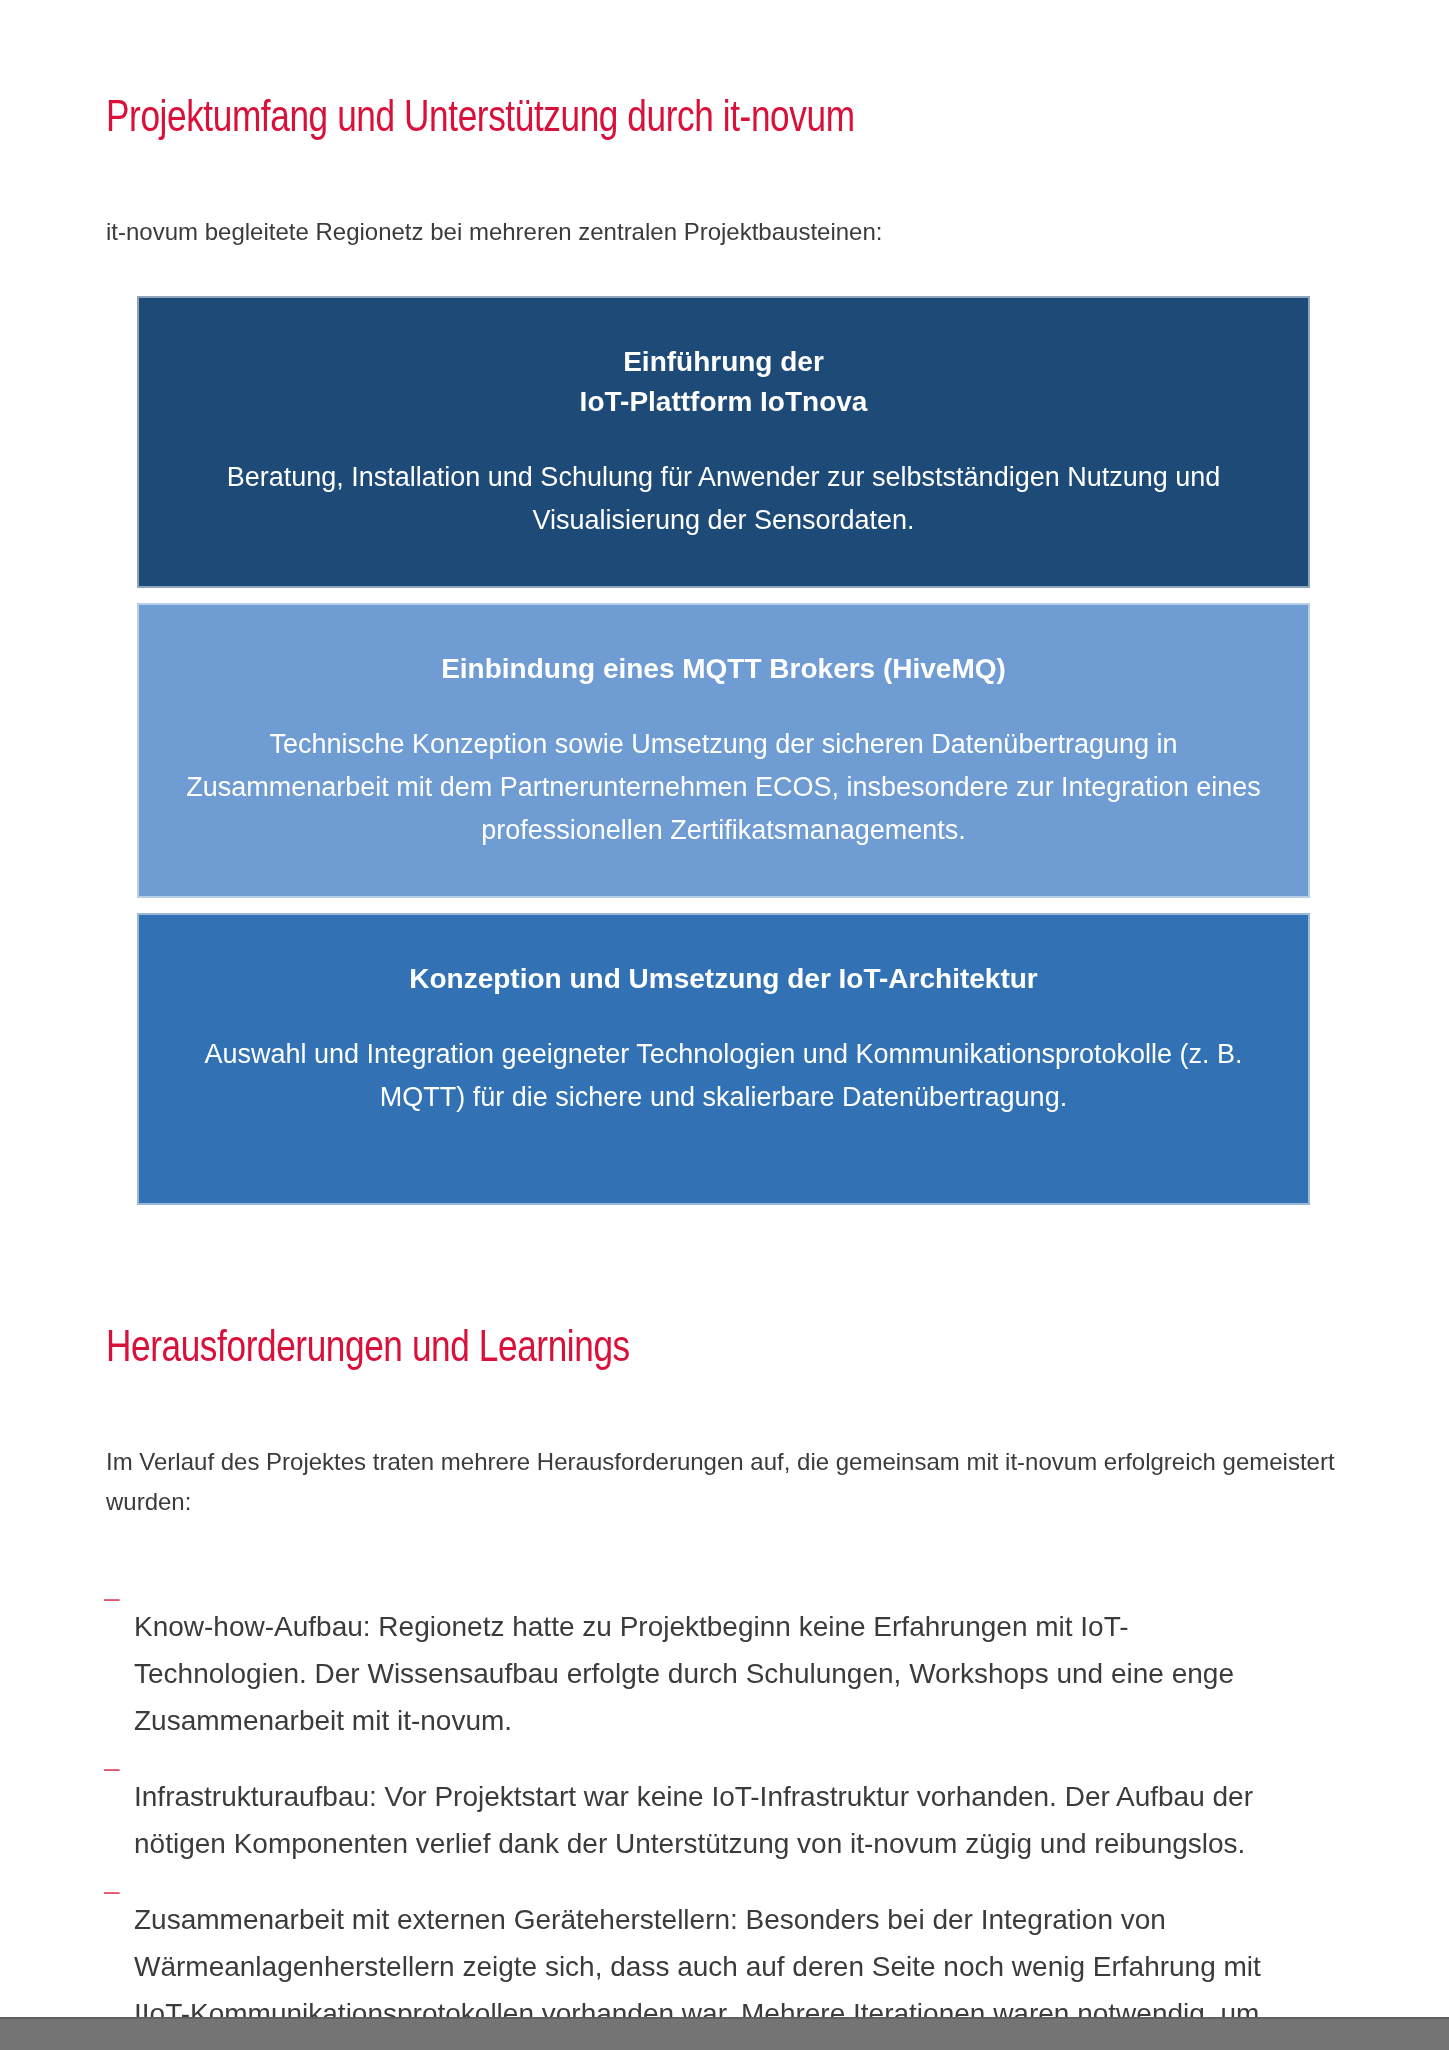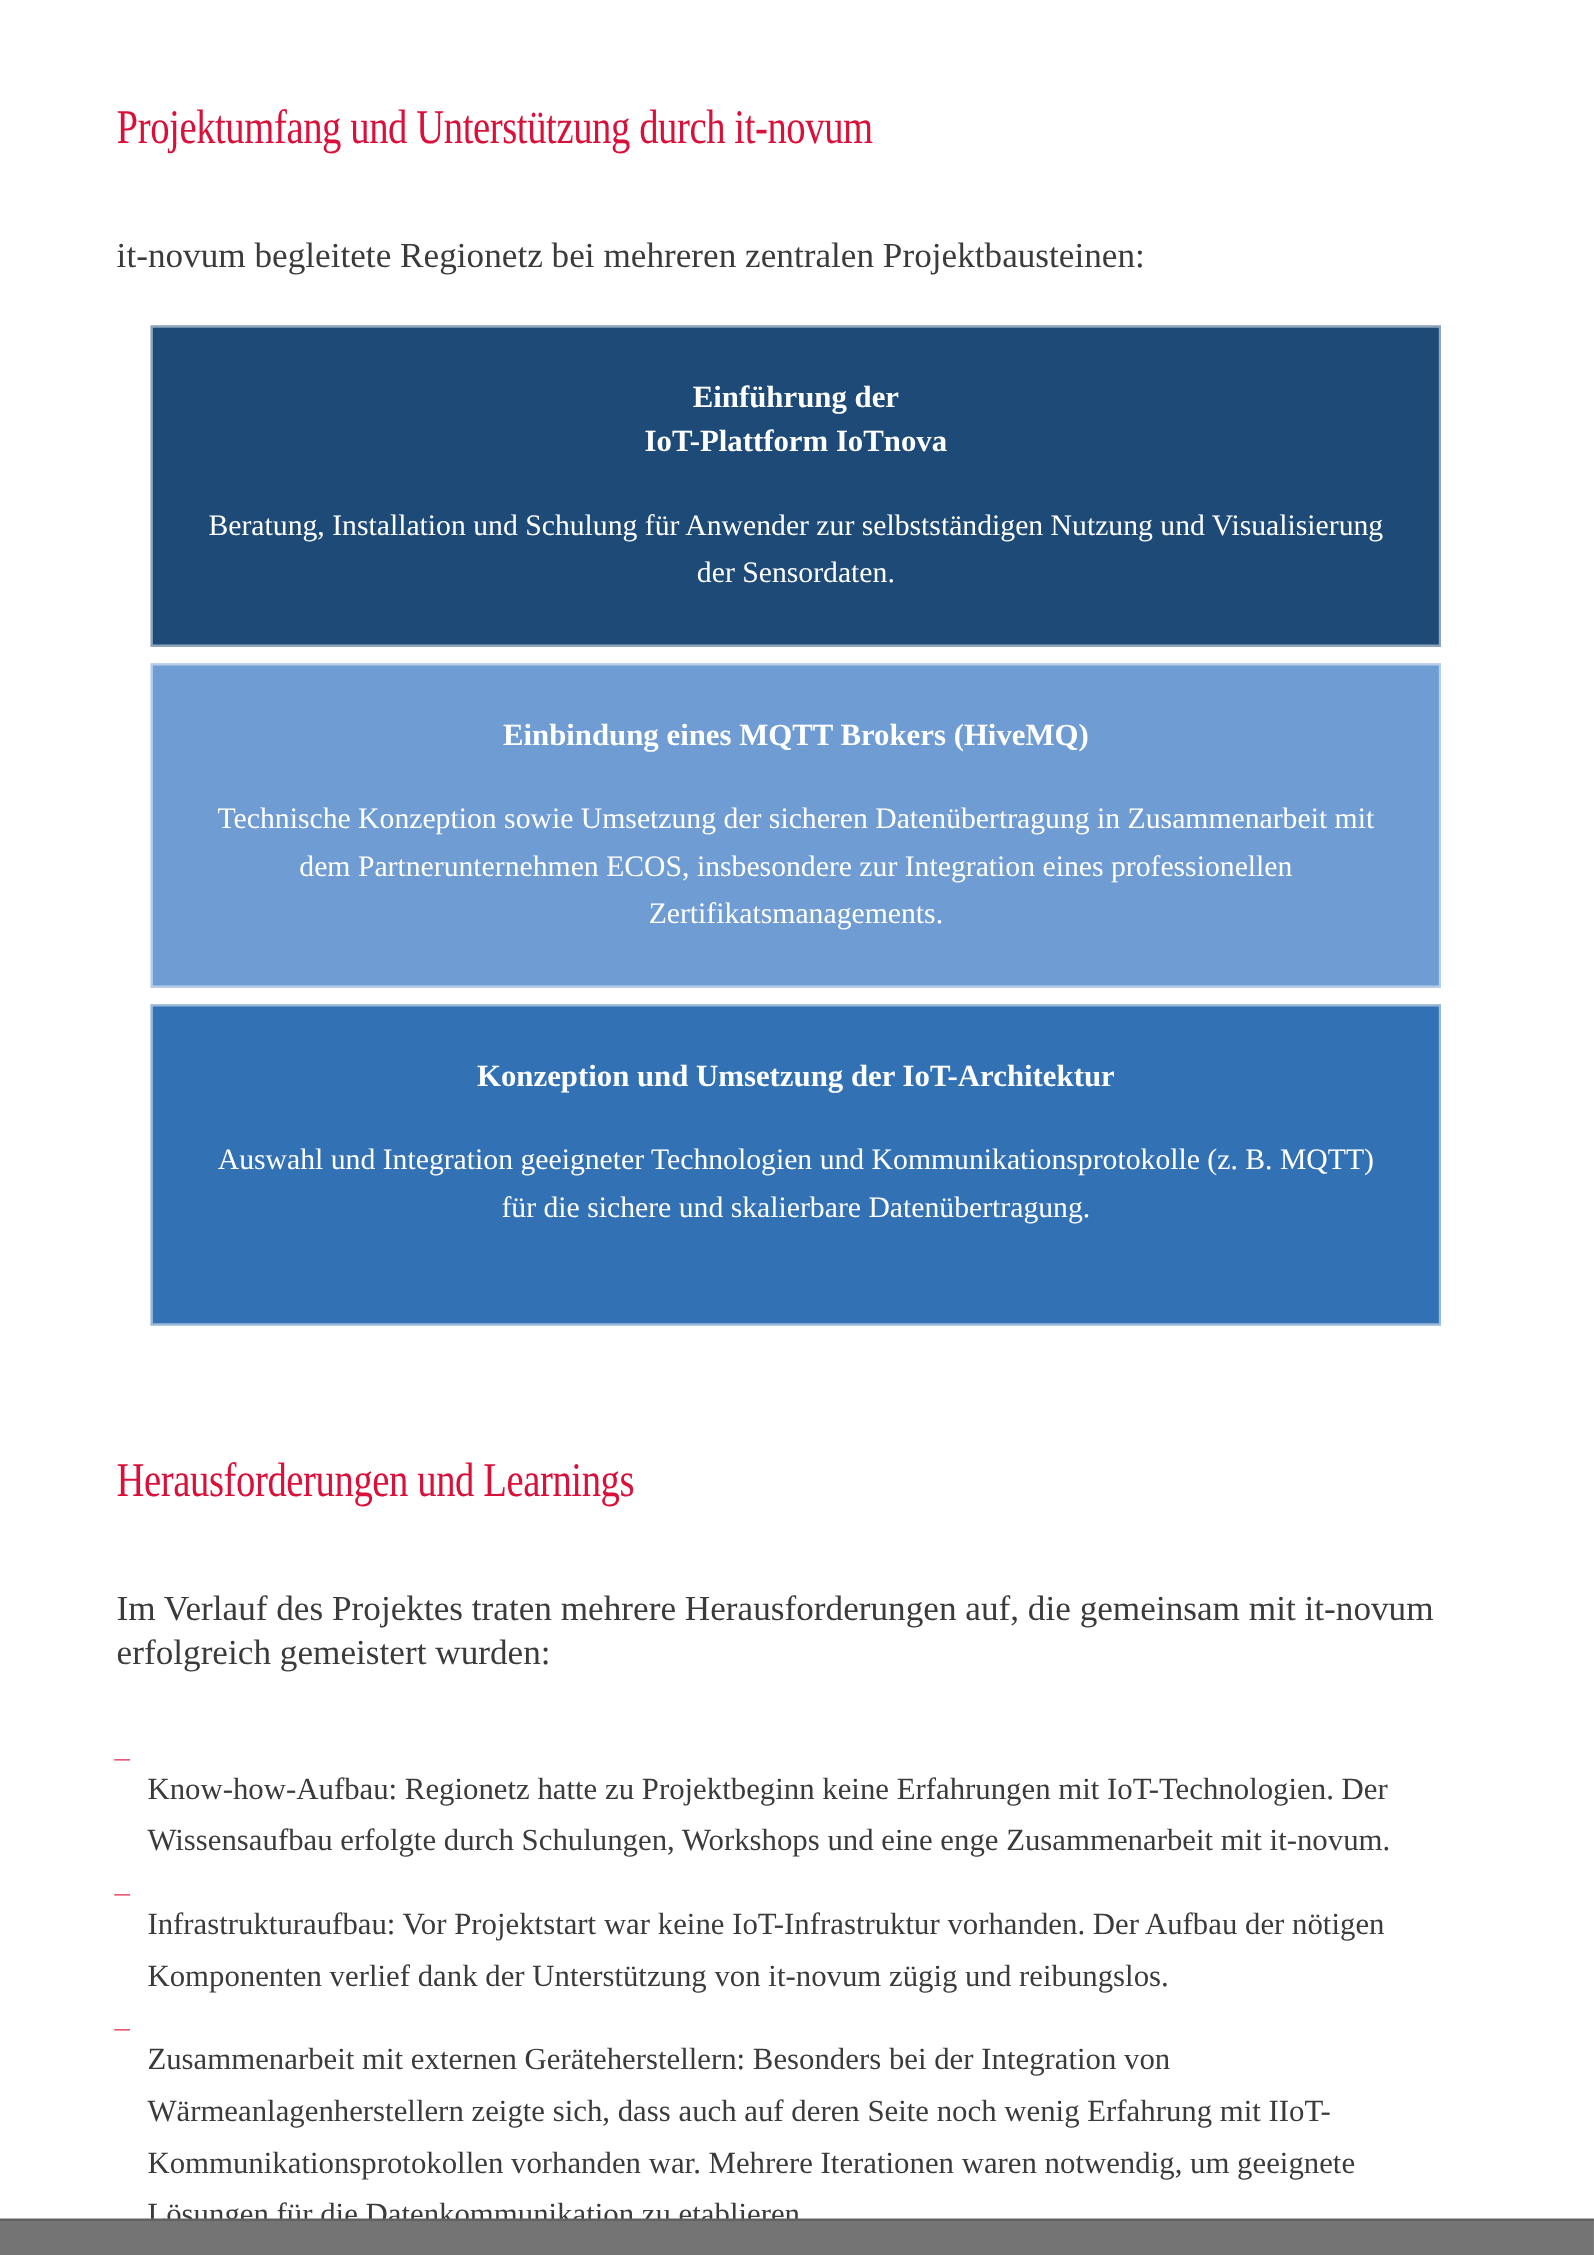--- a/index.html
+++ b/index.html
@@ -6,38 +6,38 @@
     margin: 0;
     padding: 0;
     background: #ffffff;
   }
   .page {
     position: relative;
     width: 1449px;
     height: 2050px;
     background: #ffffff;
     overflow: hidden;
-    font-family: Liberation Serif, serif;
+    font-family: Liberation Sans, sans-serif;
     color: #3b3b3b;
   }
   .section-heading {
     margin: 0;
     font-size: 44px;
     font-weight: 400;
     line-height: 52px;
     letter-spacing: -0.5px;
     transform: scaleX(0.8);
     transform-origin: left center;
     white-space: nowrap;
   }
   #heading-1 { margin: 90px 0 0 106px; }
   #heading-2 { margin: 115px 0 0 106px; }
   .intro-paragraph {
     margin: 70px 70px 0 106px;
-    font-size: 32px;
+    font-size: 24px;
     line-height: 40px;
     max-width: 1274px;
   }
   #intro-2 { }
   .cards {
     margin: 44px 0 0 137px;
     width: 1173px;
     display: flex;
     flex-direction: column;
     gap: 15px;

